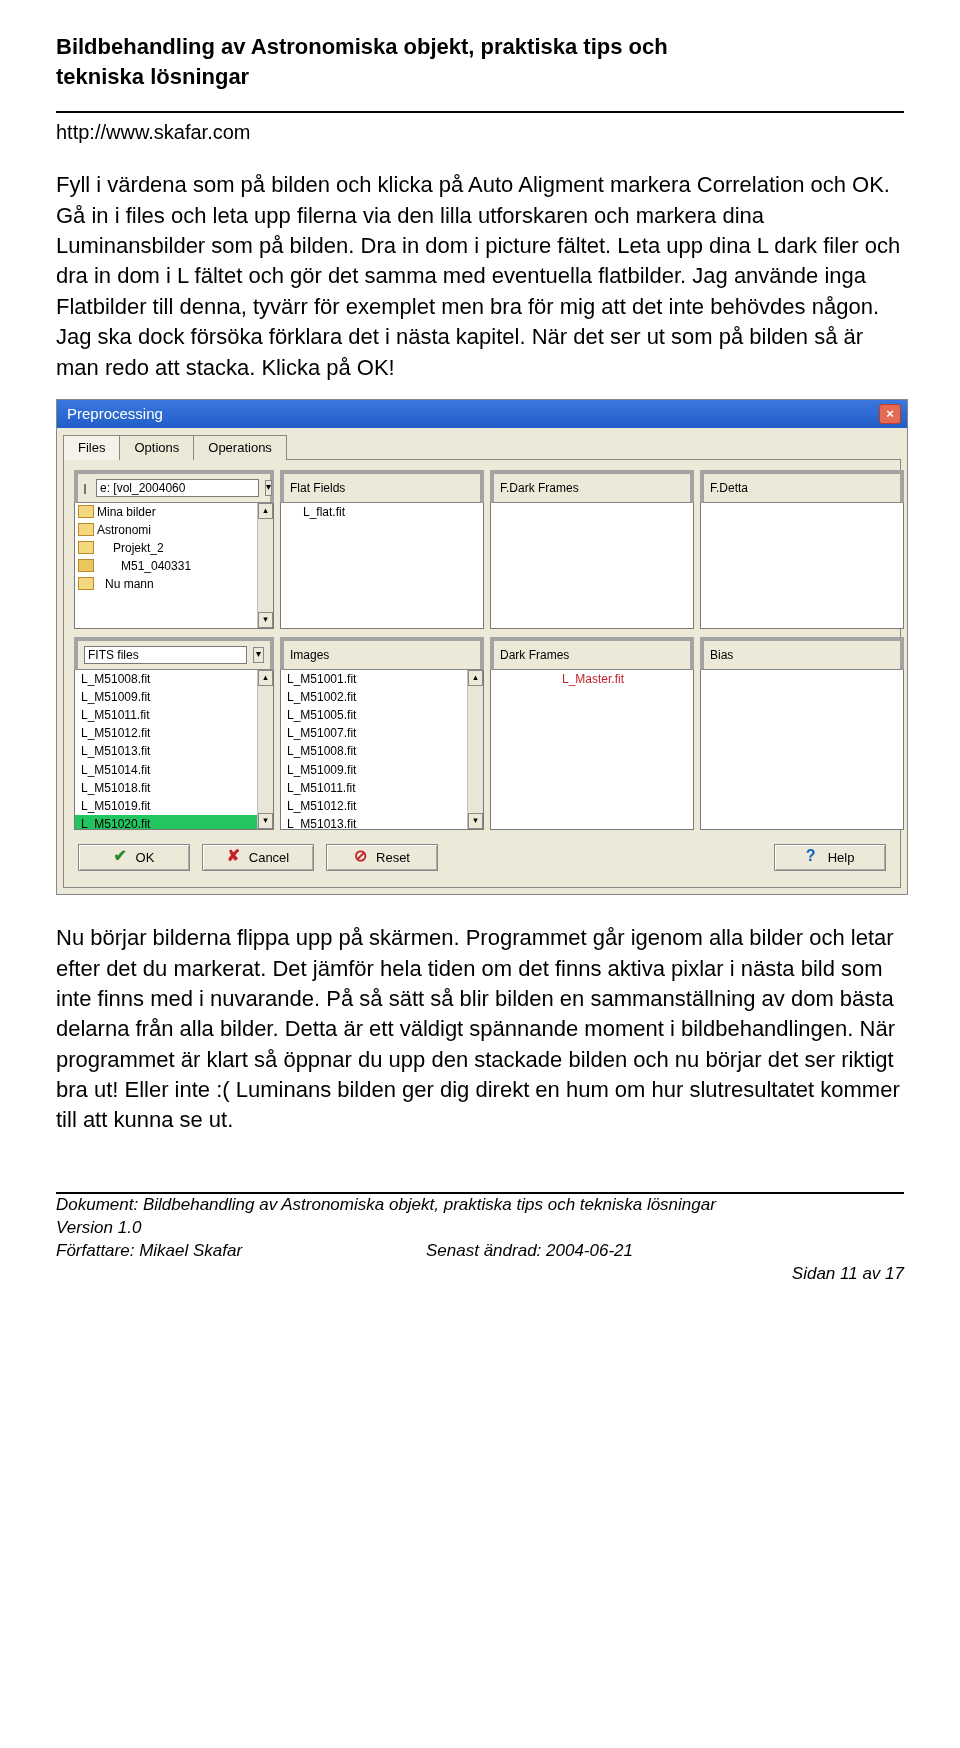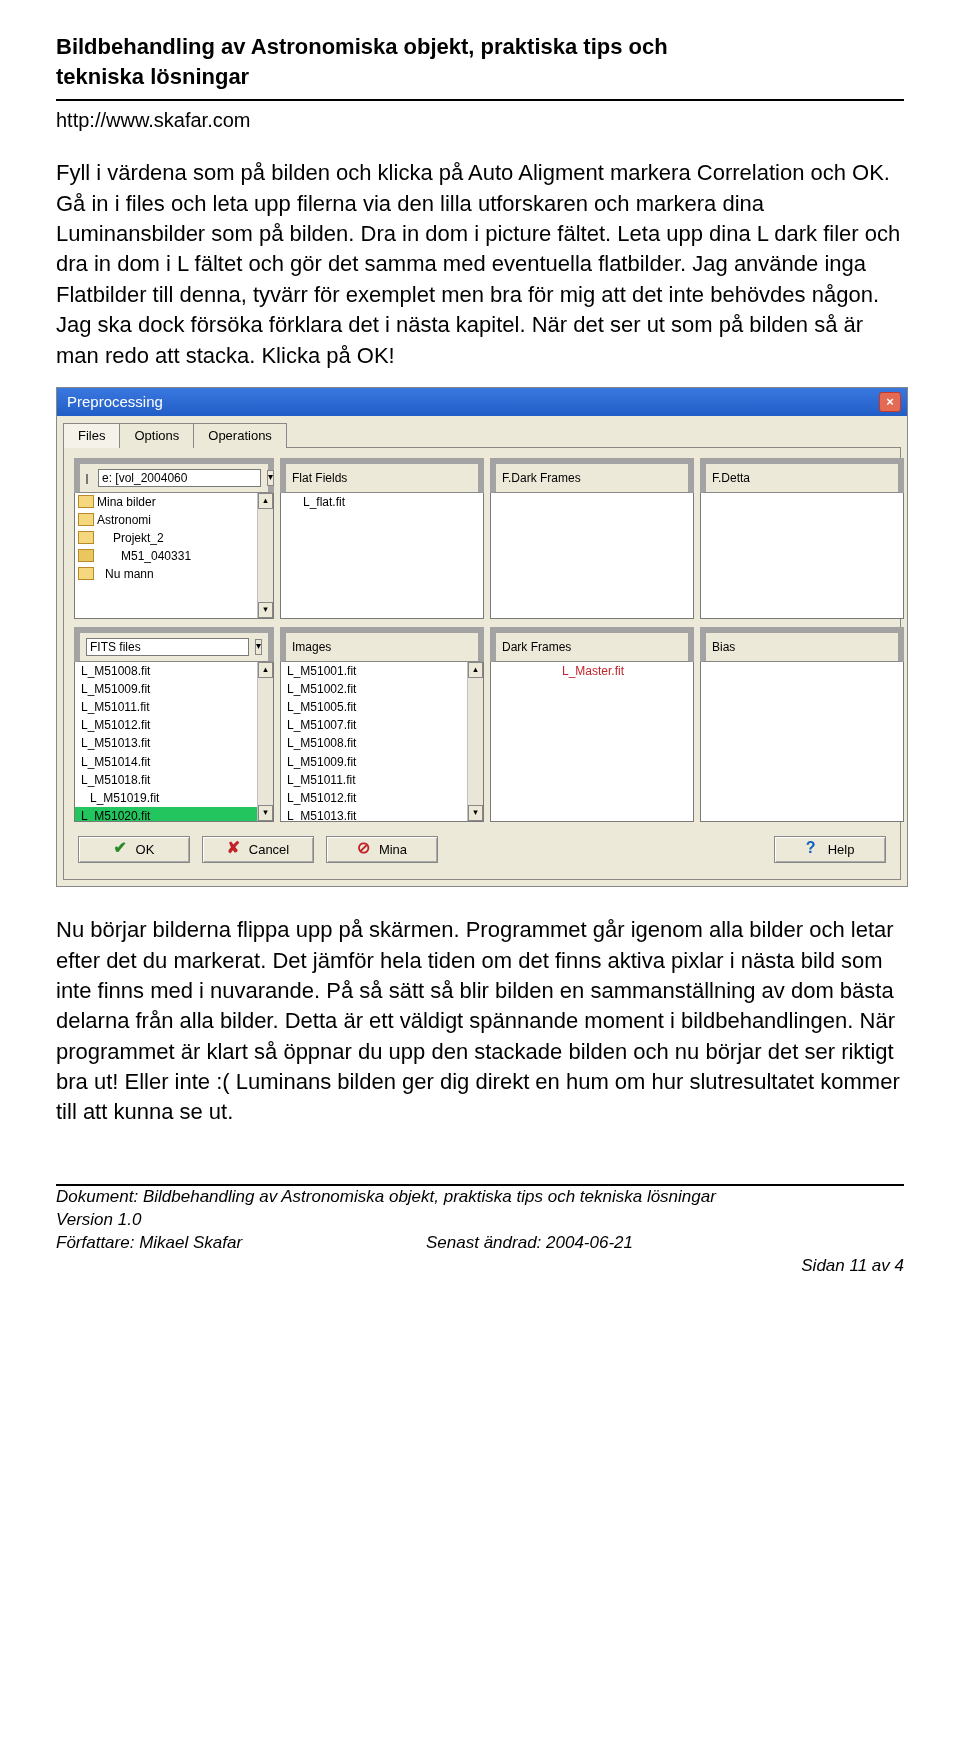--- a/index.html
+++ b/index.html
@@ -9,21 +9,21 @@
     color: #000;
     width: 960px;
     margin: 0 auto;
     padding: 32px 56px 24px 56px;
     font-size: 20px;
     line-height: 1.35;
   }
   .doc-title {
     font-weight: bold;
     font-size: 22px;
-    margin-bottom: 8px;
+    margin-bottom: 20px;
   }
   .hr-line {
     border: none;
     border-top: 2px solid #000;
     margin: 8px 0 6px 0;
   }
   .url {
     font-size: 20px;
     margin-bottom: 24px;
   }
@@ -92,21 +92,21 @@
     grid-template-columns: 200px 204px 204px 204px;
     grid-template-rows: auto auto;
     gap: 8px 6px;
   }
   .panel {
     display: flex;
     flex-direction: column;
   }
   .panel-header {
     background: #ece9d8;
-    border: 6px solid #a3a3a3;
+    border: 4px solid #a3a3a3;
     border-bottom: 1px solid #888;
     font-size: 12px;
     padding: 14px 6px;
     display: flex;
     align-items: center;
     gap: 6px;
     height: 22px;
   }
   .panel-header input[type=text] {
     flex: 1;
@@ -285,21 +285,21 @@
           <span class="down-arrow">▾</span>
         </div>
         <div class="listbox" style="height:160px">
           <div class="row" style="padding-left:6px">L_M51008.fit</div>
           <div class="row" style="padding-left:6px">L_M51009.fit</div>
           <div class="row" style="padding-left:6px">L_M51011.fit</div>
           <div class="row" style="padding-left:6px">L_M51012.fit</div>
           <div class="row" style="padding-left:6px">L_M51013.fit</div>
           <div class="row" style="padding-left:6px">L_M51014.fit</div>
           <div class="row" style="padding-left:6px">L_M51018.fit</div>
-          <div class="row" style="padding-left:15px">L_M51019.fit</div>
+          <div class="row" style="padding-left:6px">L_M51019.fit</div>
           <div class="row sel" style="padding-left:6px">L_M51020.fit</div>
 
           <div class="scroll-stub">
             <div class="sbtn">▴</div>
             <div class="sbtn">▾</div>
           </div>
         </div>
       </div>
 
       <div class="panel">
@@ -340,21 +340,21 @@
       <div class="winbtn">
         <span class="ico ico-ok">✔</span>
         <span>OK</span>
       </div>
       <div class="winbtn">
         <span class="ico ico-x">✘</span>
         <span>Cancel</span>
       </div>
       <div class="winbtn">
         <span class="ico ico-no">⊘</span>
-        <span>Mina</span>
+        <span>Reset</span>
       </div>
       <div class="spacer"></div>
       <div class="winbtn">
         <span class="ico ico-q">?</span>
         <span>Help</span>
       </div>
     </div>
   </div>
 </div>
 
@@ -364,15 +364,15 @@
 <div class="footer">
   <div>Dokument: Bildbehandling av Astronomiska objekt, praktiska tips och tekniska lösningar</div>
   <div>Version 1.0</div>
   <div class="footer-row">
     <div class="c1">Författare: Mikael Skafar</div>
     <div class="c2">Senast ändrad: 2004-06-21</div>
   </div>
   <div class="footer-row">
     <div class="c1"></div>
       <div class="c2"></div>
-    <div class="c3">Sidan 11 av 4</div>
+    <div class="c3">Sidan 11 av 17</div>
   </div>
 </div>
 
 </body></html>

